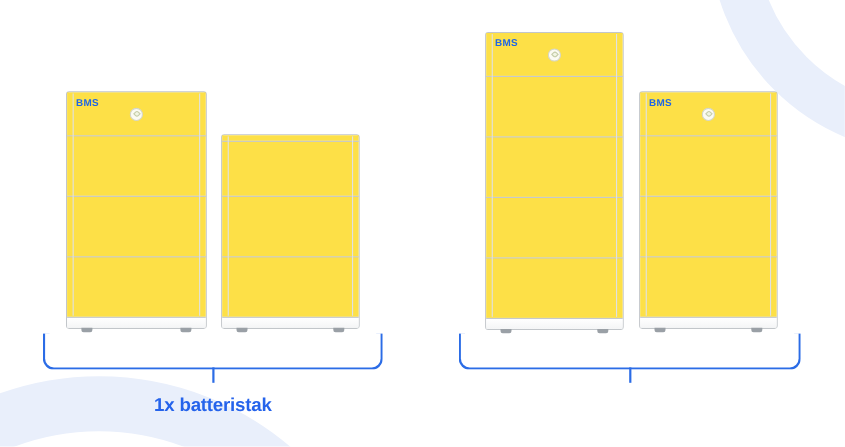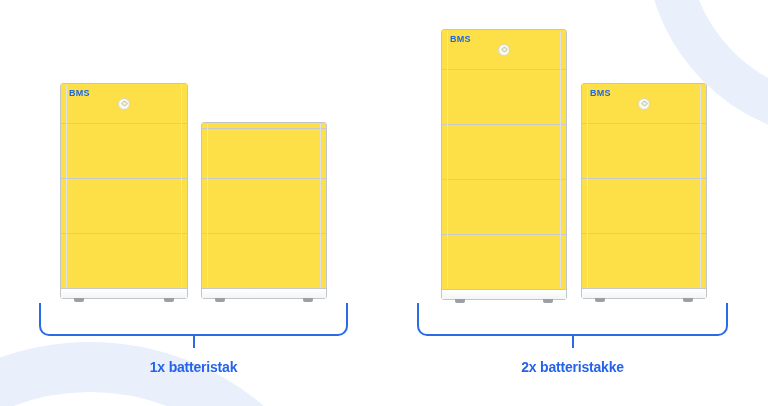--- a/index.html
+++ b/index.html
@@ -72,21 +72,21 @@
   .bracket-left{left:39px;width:309px;}
   .bracket-right{left:417px;width:311px;}
   .tick{
     position:absolute;left:50%;top:100%;width:2px;height:14px;margin-left:-1px;
     background:#2b6ce6;
   }
 
   
   .group-label{
     position:absolute;top:359px;height:22px;
-    text-align:center;font-size:14px;font-weight:600;letter-spacing:-0.2px;
+    text-align:center;font-size:17px;font-weight:600;letter-spacing:-0.2px;
     color:#2563eb;
   }
   .group-label-1{left:39px;width:309px;}
   .group-label-2{left:417px;width:311px;}
 </style>
 </head>
 <body>
 
 <div class="canvas">
 
@@ -158,15 +158,14 @@
   </div>
 
   <div class="bracket bracket-left">
     <span class="tick"></span>
   </div>
   <div class="bracket bracket-right">
     <span class="tick"></span>
   </div>
 
   <div class="group-label group-label-1">1x batteristak</div>
-  <div class="group-label group-label-2">2x batteristakke</div>
 
 </div>
 
 </body></html>

